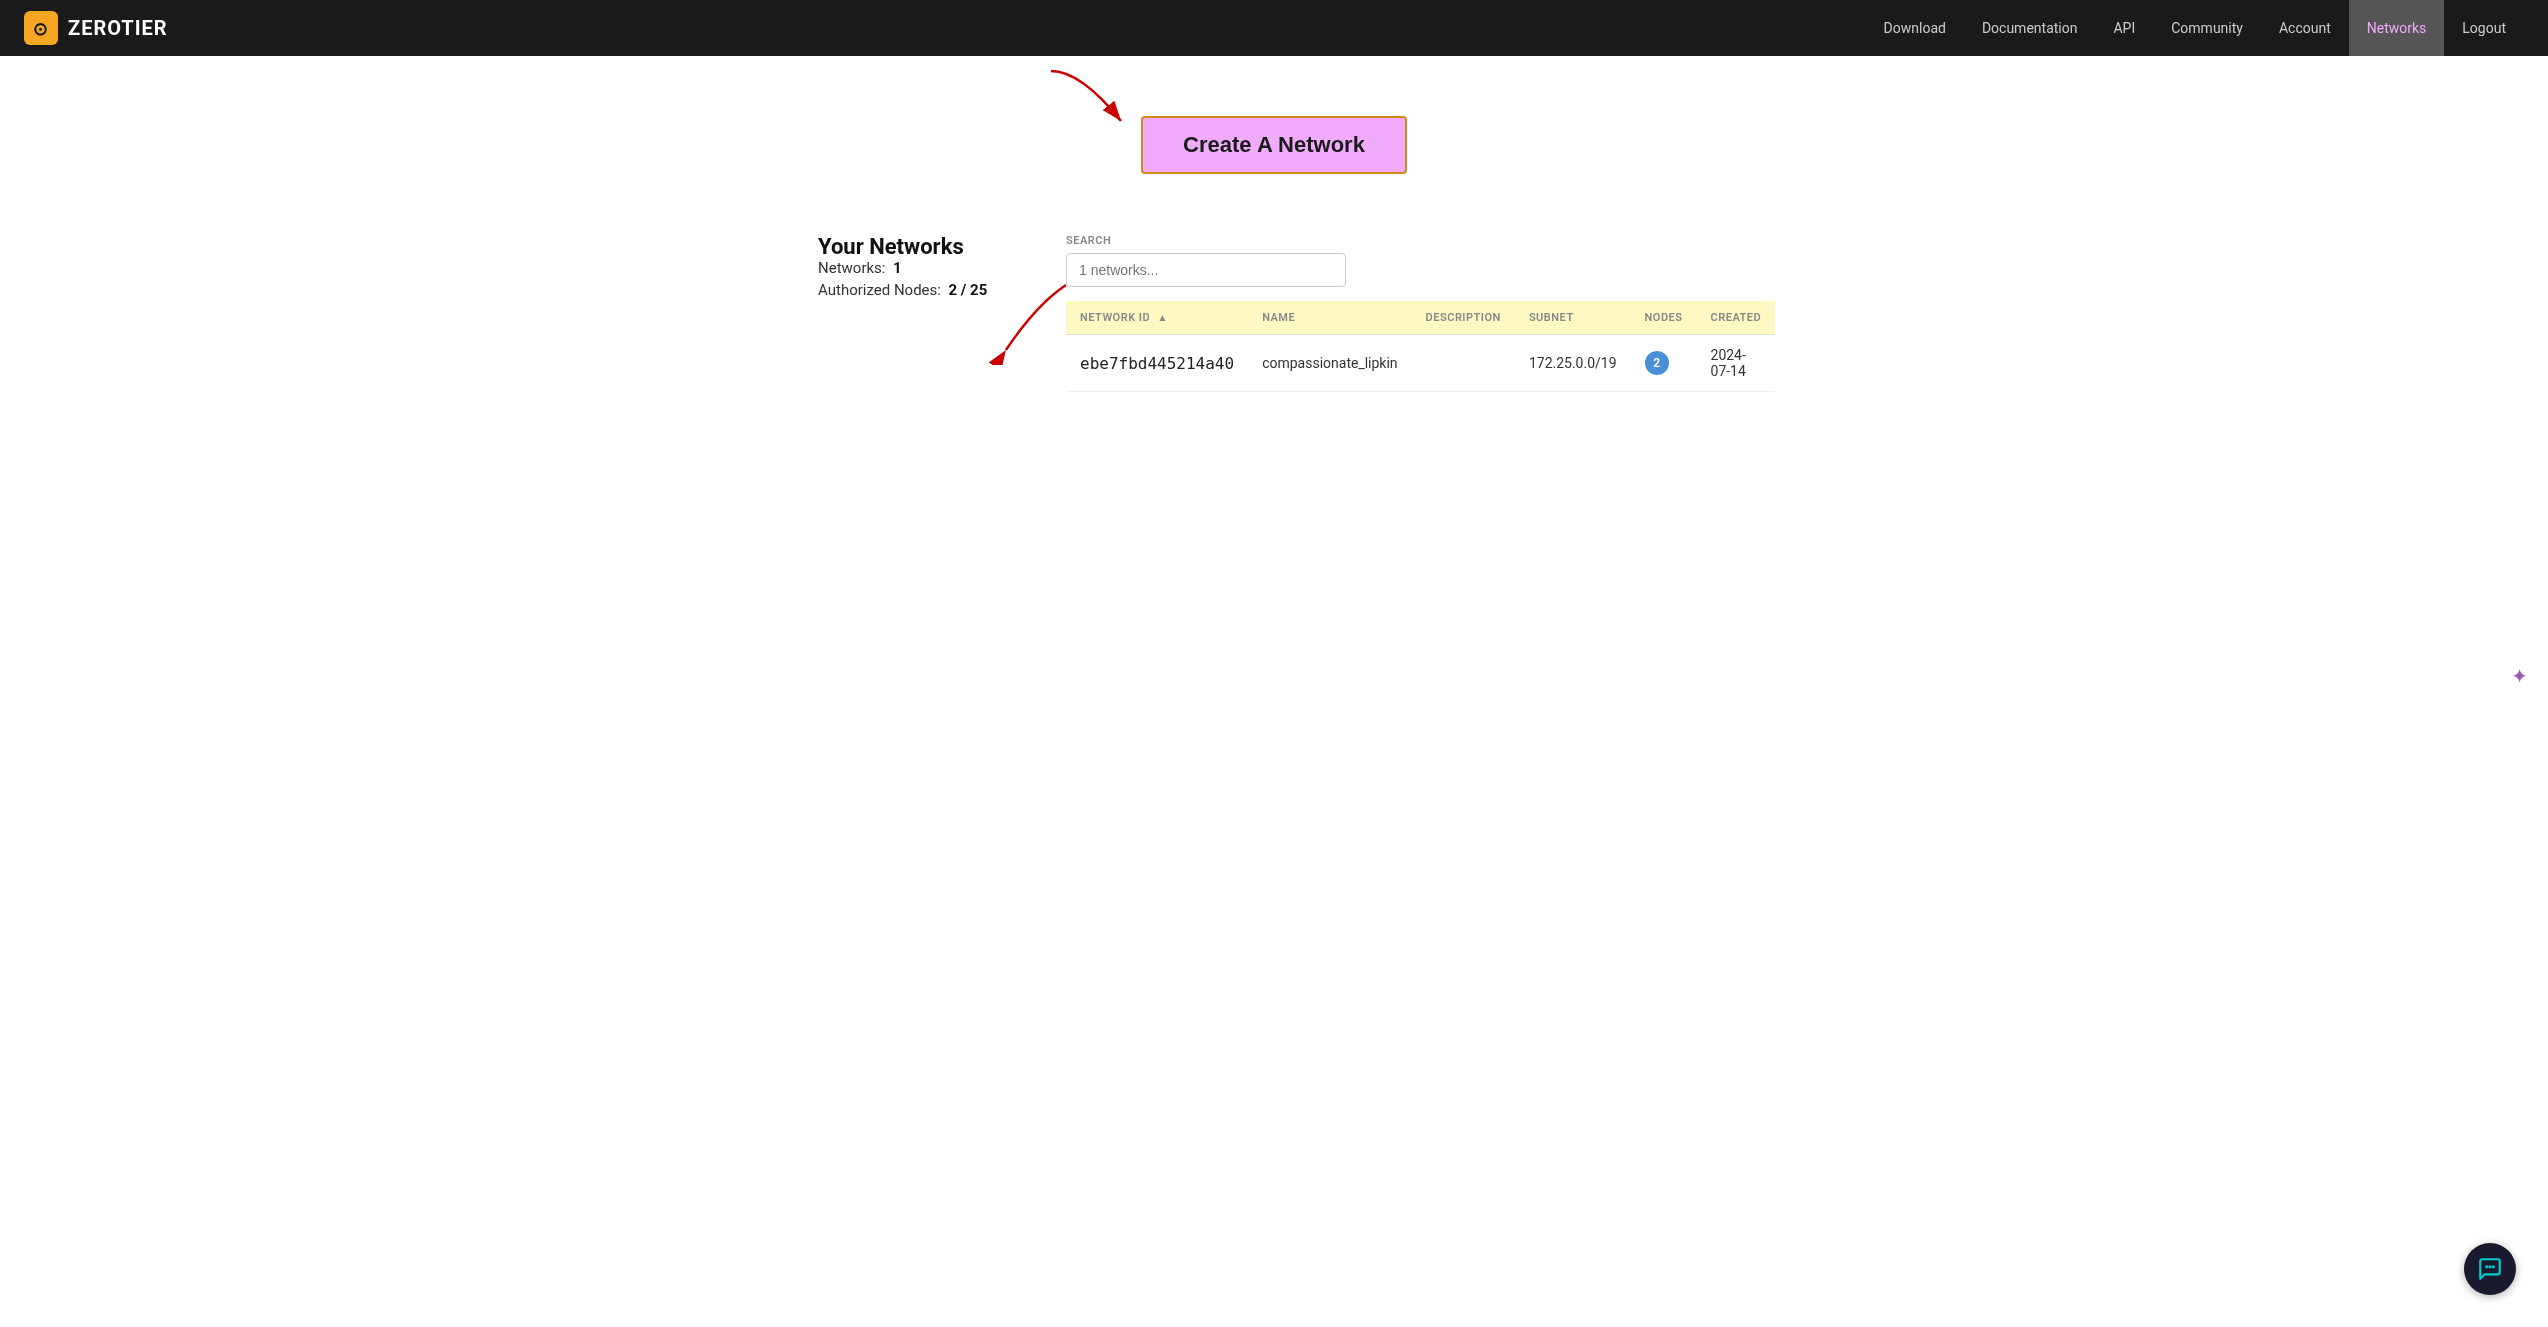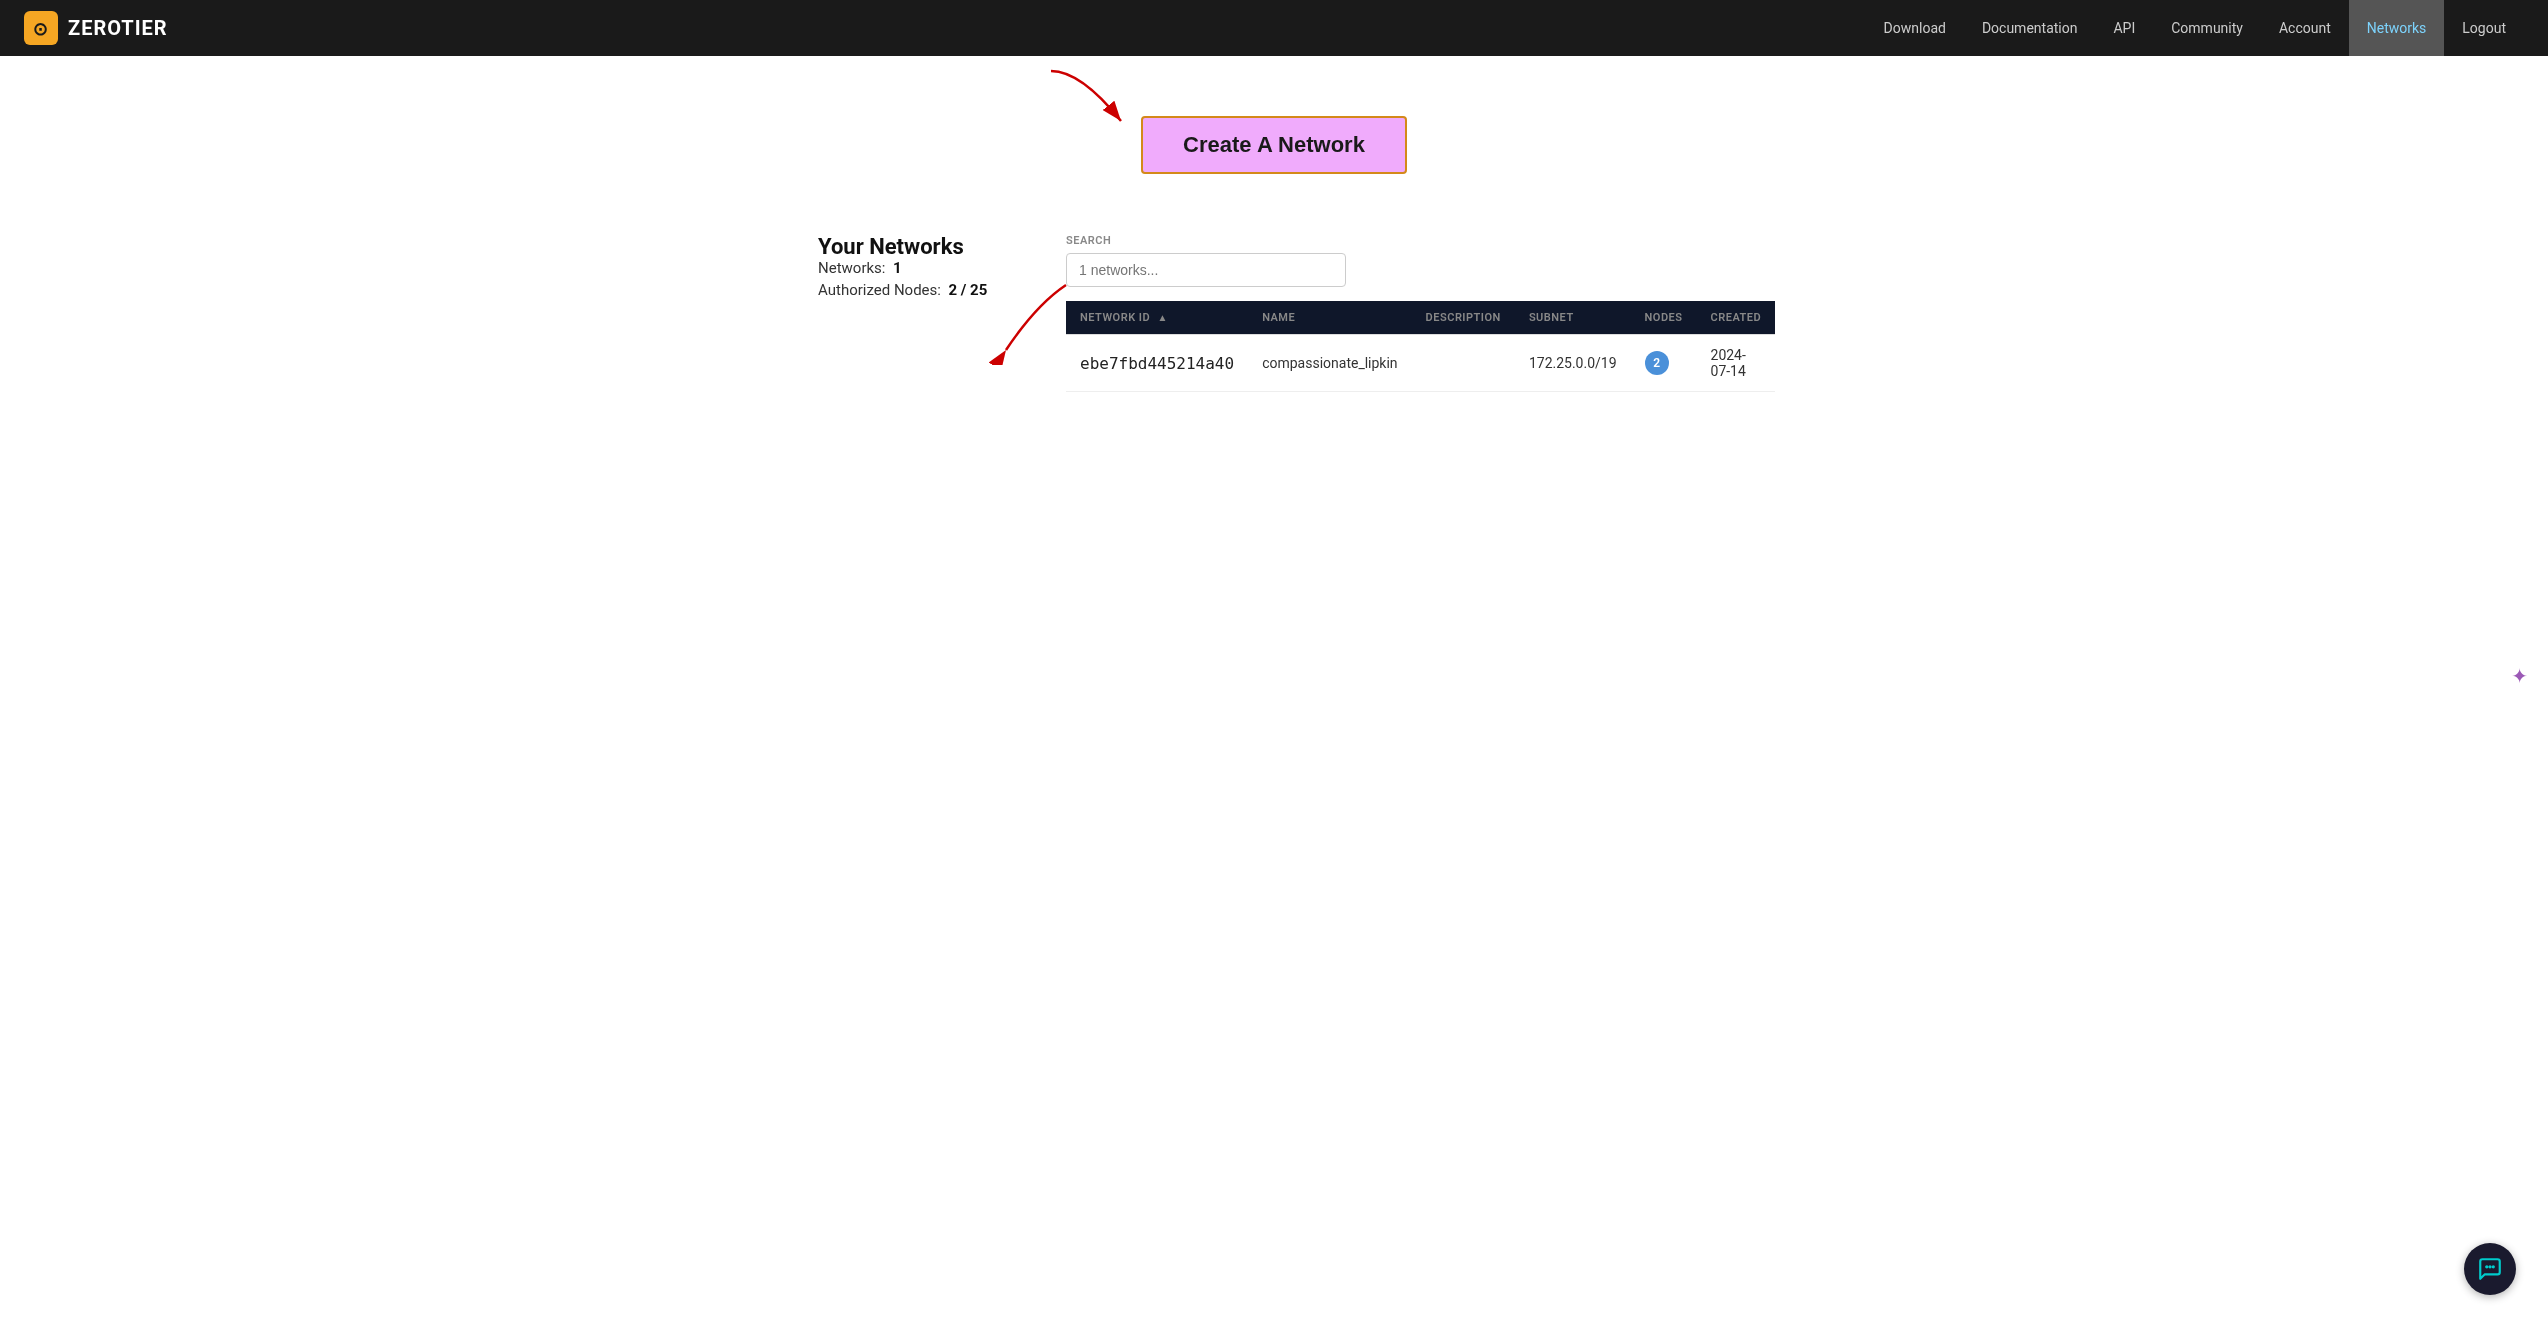--- a/index.html
+++ b/index.html
@@ -47,21 +47,21 @@
       text-decoration: none;
       font-size: 14px;
       padding: 0 18px;
       height: 56px;
       display: flex;
       align-items: center;
       transition: color 0.2s;
     }
     .navbar-links li a.active {
       background: #555;
-      color: #7dd3fc;
+      color: #f0abfc;
     }
 
     
     .main-content {
       max-width: 960px;
       margin: 0 auto;
       padding: 60px 24px 40px;
     }
 
     
@@ -147,21 +147,21 @@
       margin-bottom: 14px;
       outline: none;
     }
 
     table {
       width: 100%;
       border-collapse: collapse;
       font-size: 13px;
     }
     thead tr {
-      background: #0f172a;
+      background: #fef9c3;
     }
     thead th {
       text-align: left;
       padding: 10px 14px;
       font-size: 11px;
       font-weight: 600;
       color: #888;
       letter-spacing: 0.5px;
       text-transform: uppercase;
       border-bottom: 1px solid #ddd;

